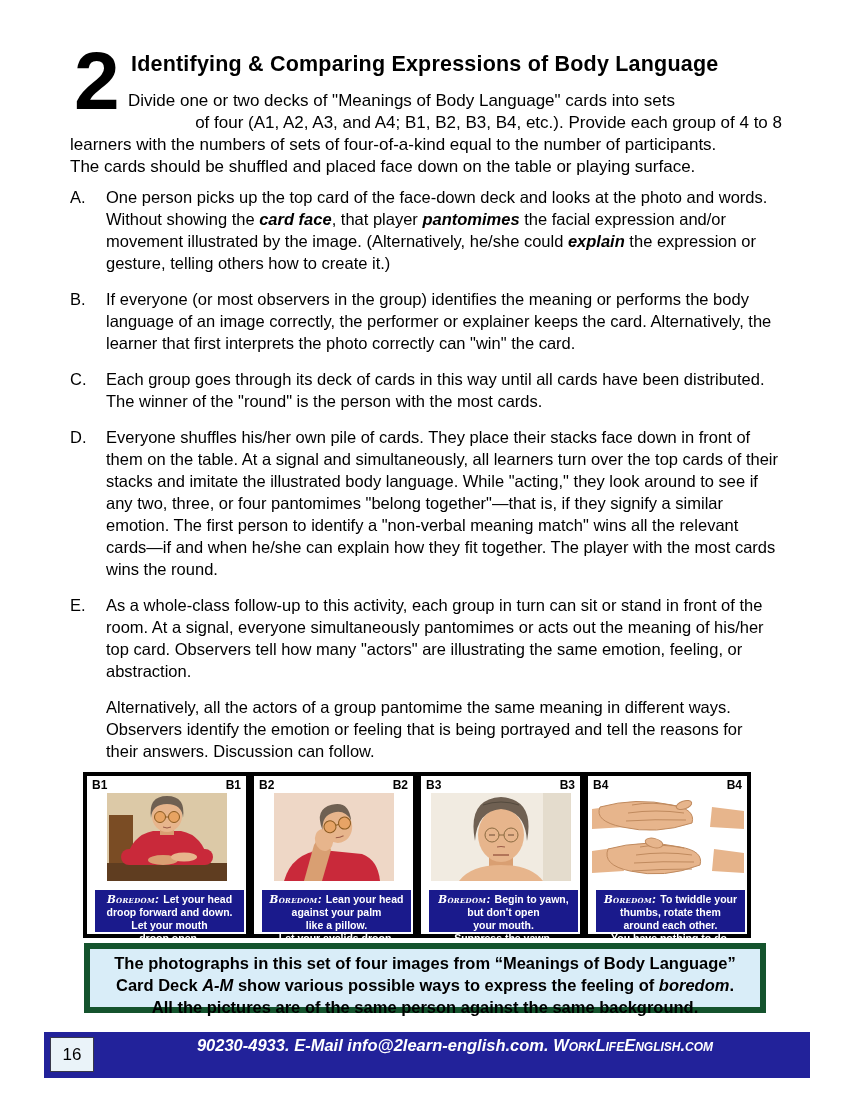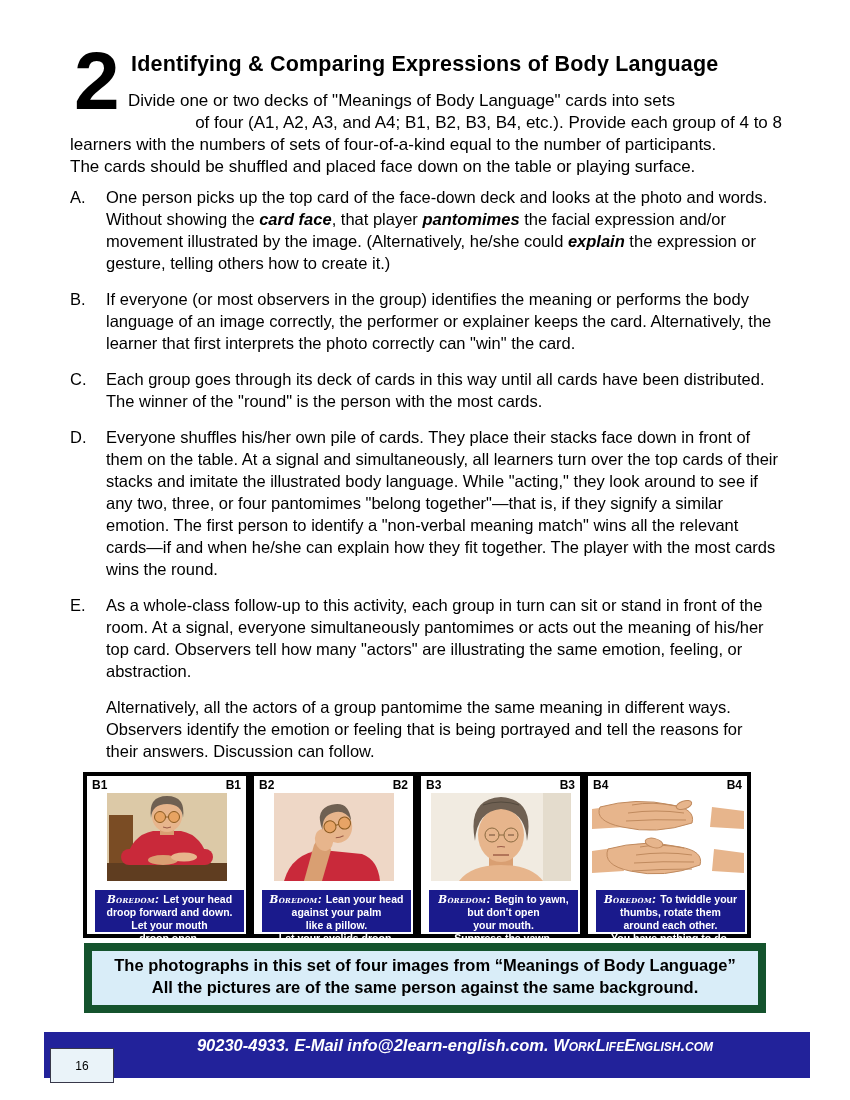--- a/index.html
+++ b/index.html
@@ -30,27 +30,27 @@
   .corner{position:absolute;top:2px;font-size:12px;font-weight:bold;}
   .corner.left{left:5px;} .corner.right{right:5px;}
   .photo{position:absolute;top:17px;left:0;right:0;display:flex;justify-content:center;}
   .photo svg{display:block;}
   .cap{position:absolute;left:8px;right:2px;bottom:2px;height:42px;background:var(--navy-card);
        color:#fff;text-align:center;font-size:10.5px;font-weight:bold;line-height:13px;padding-top:3px;box-sizing:border-box;}
   .bword{font-family:"DejaVu Serif", serif;font-style:italic;font-variant:small-caps;
          font-weight:bold;margin-right:4px;letter-spacing:.3px;}
   
   .caption-box{position:absolute;left:84px;top:943px;width:682px;height:70px;box-sizing:border-box;
-               border:8px solid #14532d;background:var(--caption-bg);text-align:center;
+               border:6px solid #14532d;background:var(--caption-bg);text-align:center;
                font-size:16.5px;font-weight:bold;line-height:22px;padding-top:3px;}
   
   .footer{position:absolute;left:44px;top:1032px;width:766px;height:46px;background:var(--navy-footer);}
-  .pagenum{position:absolute;left:6px;top:16px;width:64px;height:35px;background:var(--pagebox-bg);
+  .pagenum{position:absolute;left:6px;top:5px;width:44px;height:35px;background:var(--pagebox-bg);
            border:1px solid #38384a;display:flex;align-items:center;justify-content:center;
-           font-size:12px;color:#000;box-sizing:border-box;}
+           font-size:17px;color:#000;box-sizing:border-box;}
   .footer-text{position:absolute;left:62px;right:6px;top:3px;color:#ffffff;
                font-weight:bold;font-style:italic;font-size:16.5px;line-height:20px;text-align:center;}
   .sc{font-variant:small-caps;}
 </style>
 </head>
 <body>
 
 <div class="page">
 
   <div class="big-num">2</div>
@@ -206,20 +206,21 @@
         <div>thumbs, rotate them</div>
         <div>around each other.</div>
         <div>You have nothing to do.</div>
       </div>
     </div>
 
   </div>
 
   <div class="caption-box">
     <div><span>The photographs in this set of four images from “Meanings of Body Language”</span></div>
+    <div><span>Card Deck </span><span class="em">A-M</span><span> show various possible ways to express the feeling of </span><span class="em">boredom</span><span>.</span></div>
     <div><span>All the pictures are of the same person against the same background.</span></div>
   </div>
 
   <div class="footer">
     <div class="pagenum">16</div>
     <div class="footer-text">
       <div><span>90230-4933.  E-Mail info@2learn-english.com. </span><span class="sc">WorkLifeEnglish.com</span></div>
     </div>
   </div>
 

